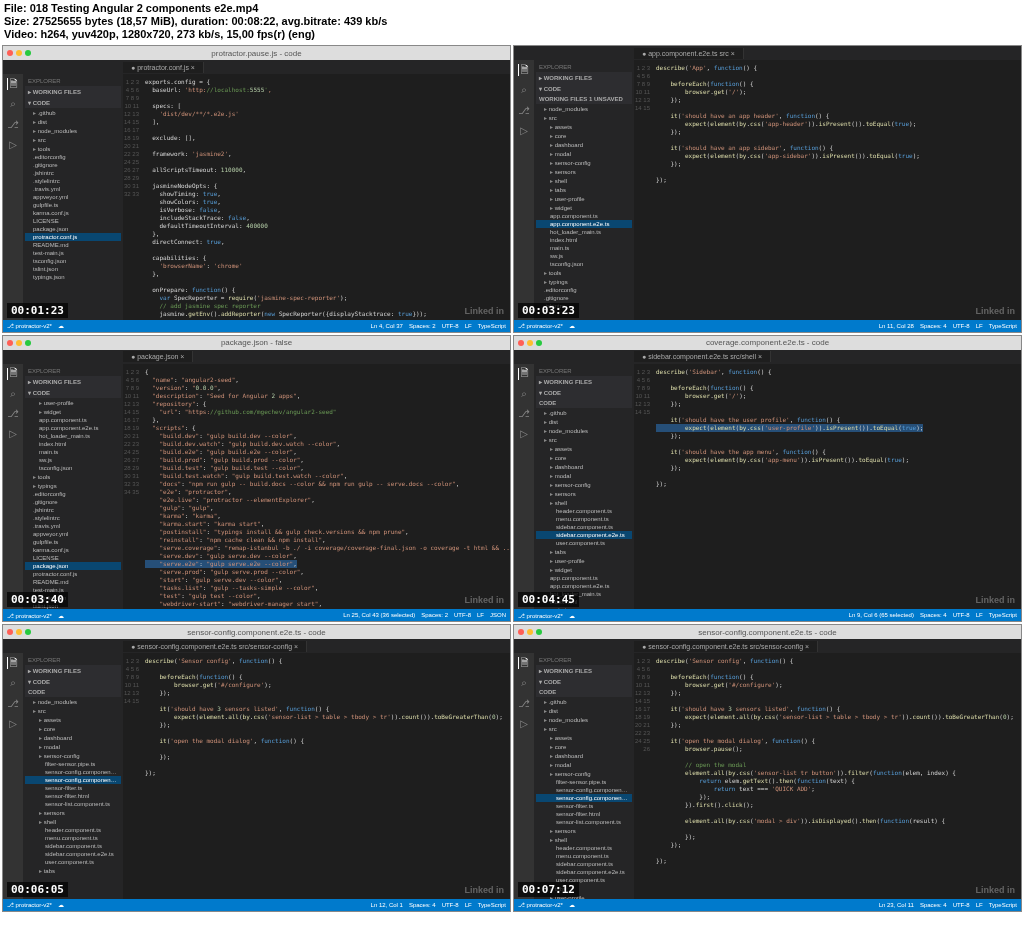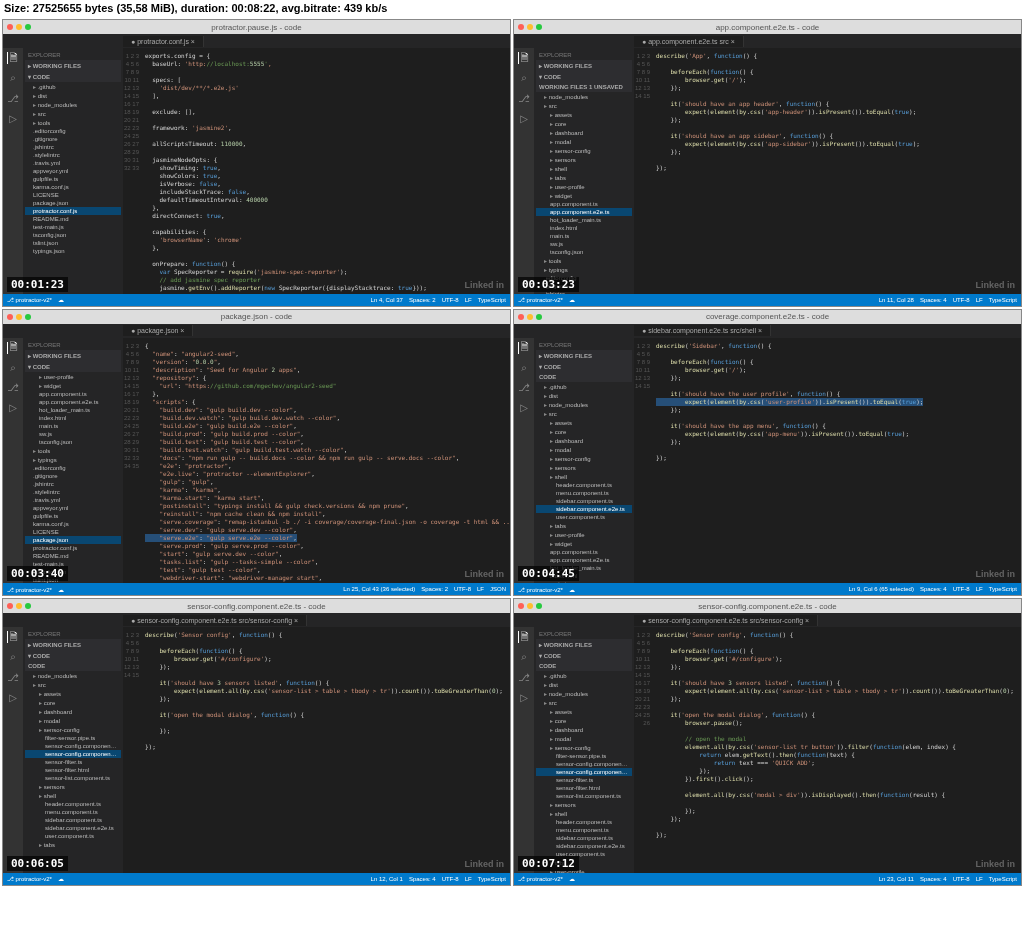--- a/index.html
+++ b/index.html
@@ -30,21 +30,23 @@
 .statusbar{background:#007acc;color:#fff;height:12px;font-size:6px;display:flex;align-items:center;padding:0 4px;justify-content:space-between}
 .statusbar .l,.statusbar .r{display:flex;gap:6px}
 .timestamp{position:absolute;bottom:14px;left:4px;background:rgba(0,0,0,0.7);color:#fff;font-size:11px;font-weight:bold;padding:1px 4px;font-family:monospace}
 .watermark{position:absolute;bottom:16px;right:6px;color:rgba(200,200,200,0.4);font-size:9px;font-weight:bold}
 .hl{background:#264f78;display:inline-block}
 </style>
 </head>
 <body>
 
 <div class="meta">
-<div>Size: 27525655 bytes (35,58 MiB), duration: 00:08:22, avg.bitrate: 439 kb/s</div>
+<div>File: 018 Testing Angular 2 components e2e.mp4</div>
+<div>Size: 27525655 bytes (18,57 MiB), duration: 00:08:22, avg.bitrate: 439 kb/s</div>
+<div>Video: h264, yuv420p, 1280x720, 273 kb/s, 15,00 fps(r) (eng)</div>
 </div>
 
 <div class="grid" id="grid">
     <div class="shot">
       <div class="titlebar">
         <div class="dots">
           <span class="dot r"></span>
           <span class="dot y"></span>
           <span class="dot g"></span>
         </div>
@@ -166,28 +168,20 @@
           <span>Spaces: 2</span>
           <span>UTF-8</span>
           <span>LF</span>
           <span>TypeScript</span>
         </div>
       </div>
       <div class="timestamp">00:01:23</div>
       <div class="watermark">Linked in</div>
     </div>
     <div class="shot">
-      <div class="titlebar">
-        <div class="dots">
-          <span class="dot r"></span>
-          <span class="dot y"></span>
-          <span class="dot g"></span>
-        </div>
-        <span>app.component.e2e.ts - code</span>
-      </div>
       <div class="tabbar">
         <span class="tab">● app.component.e2e.ts  src ×</span>
       </div>
       <div class="body">
         <div class="activitybar">
           <span class="active">🗎</span>
           <span>⌕</span>
           <span>⎇</span>
           <span>▷</span>
         </div>
@@ -271,21 +265,21 @@
       <div class="timestamp">00:03:23</div>
       <div class="watermark">Linked in</div>
     </div>
     <div class="shot">
       <div class="titlebar">
         <div class="dots">
           <span class="dot r"></span>
           <span class="dot y"></span>
           <span class="dot g"></span>
         </div>
-        <span>package.json - code</span>
+        <span>package.json - false</span>
       </div>
       <div class="tabbar">
         <span class="tab">● package.json ×</span>
       </div>
       <div class="body">
         <div class="activitybar">
           <span class="active">🗎</span>
           <span>⌕</span>
           <span>⎇</span>
           <span>▷</span>

